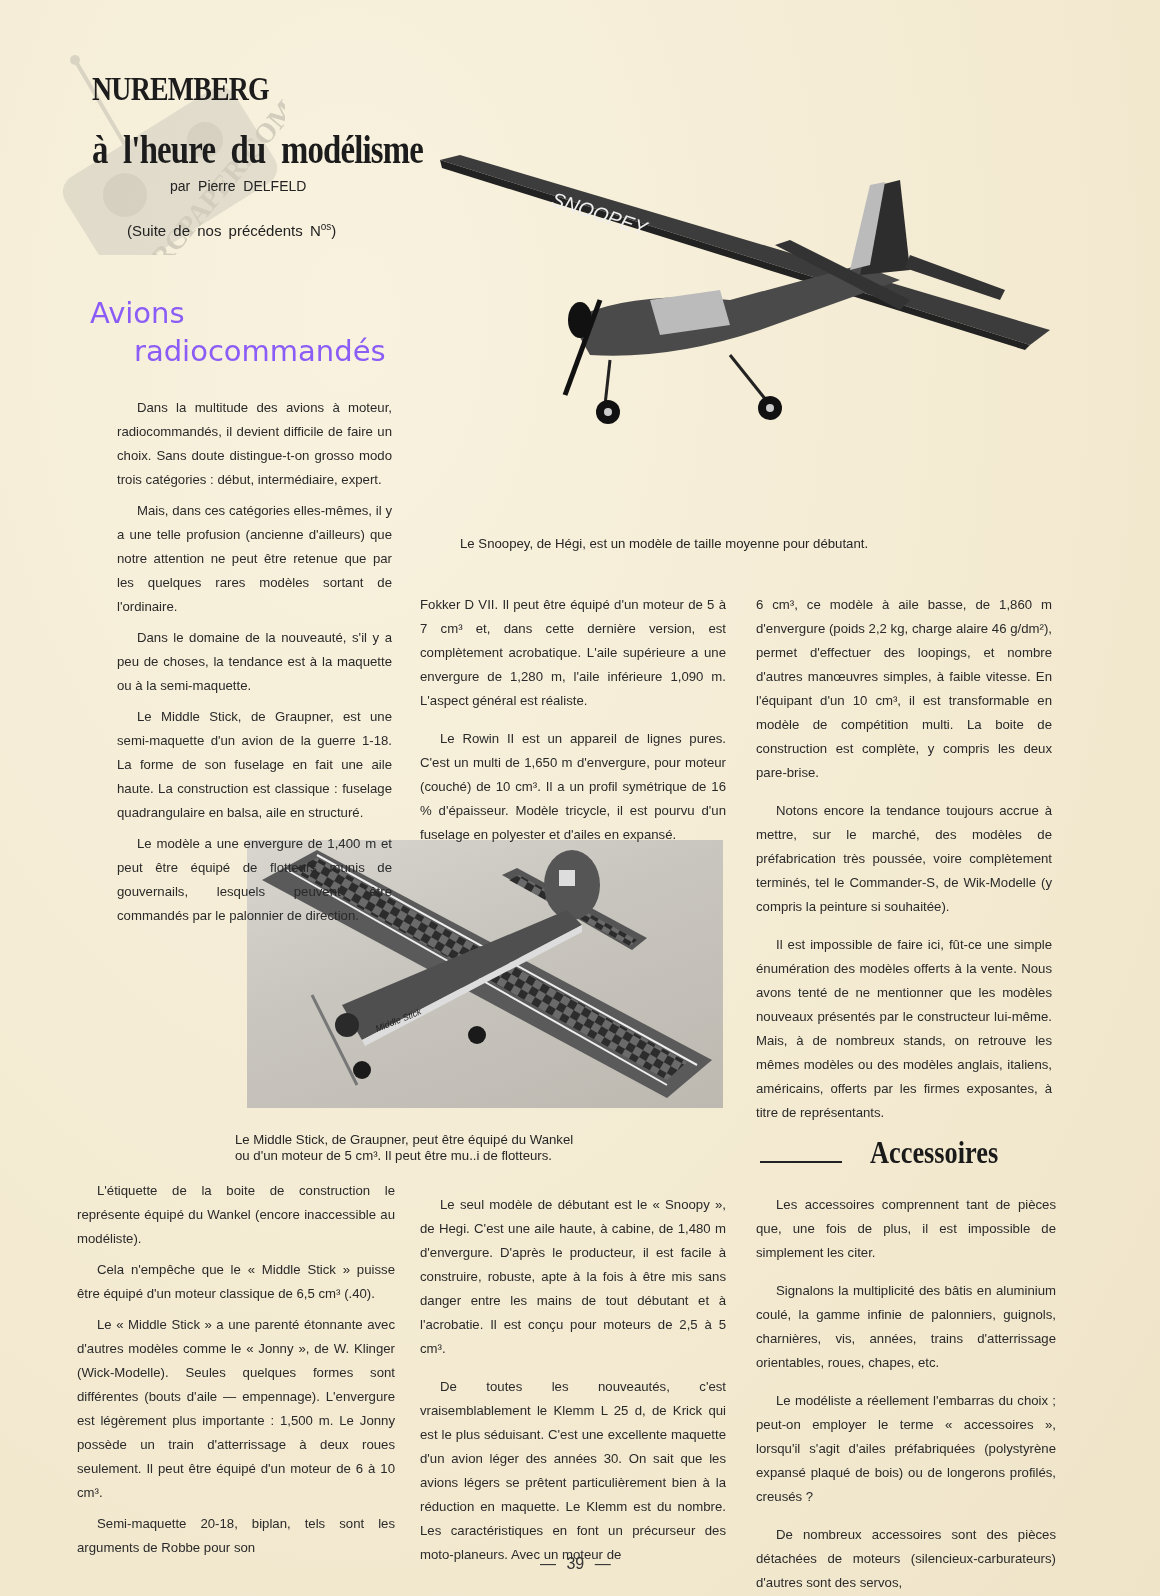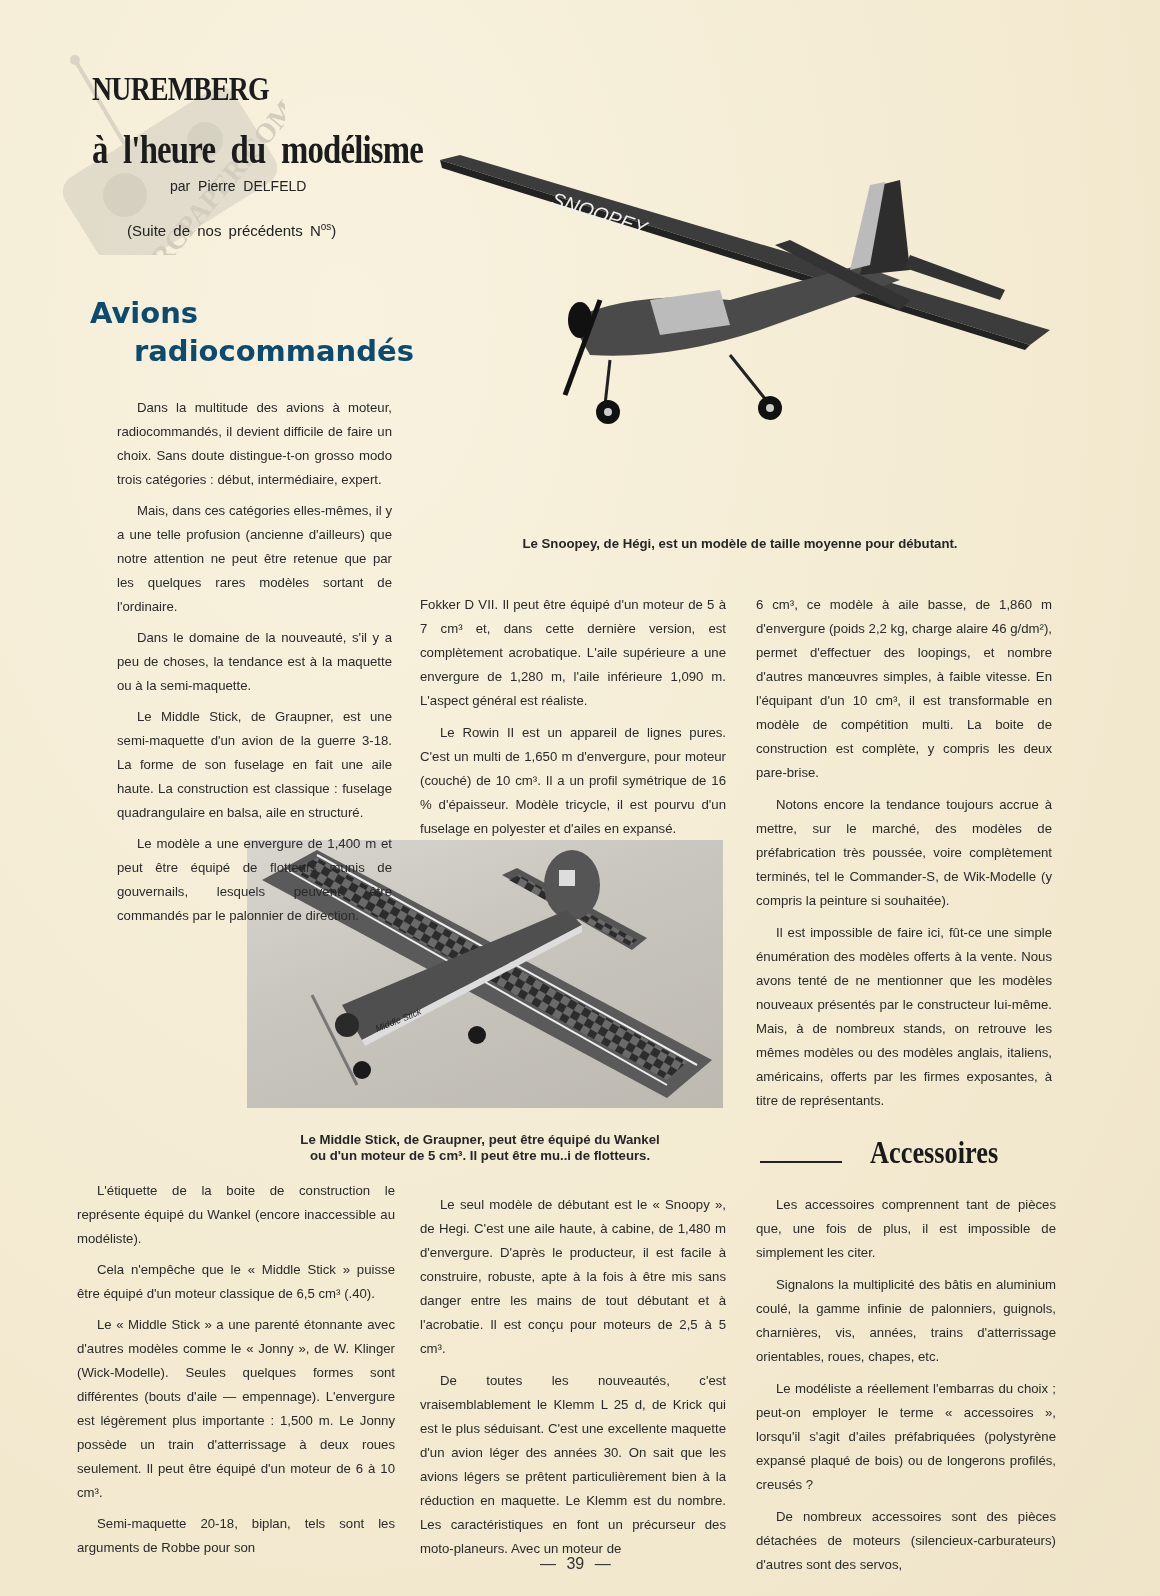--- a/index.html
+++ b/index.html
@@ -21,38 +21,38 @@
   }
   .title-sub {
     left: 92px; top: 125px; font-family: "Liberation Serif", serif; font-weight: bold;
     font-size: 41px; letter-spacing: -1px; transform: scaleX(0.8); transform-origin: left;
     color: #1c1c1c; white-space: nowrap; word-spacing: 10px;
   }
   .byline { left: 170px; top: 178px; font-weight: normal; font-size: 14px; word-spacing: 4px; }
   .suite { left: 127px; top: 222px; font-size: 15px; word-spacing: 3px; }
   .suite sup { font-size: 10px; }
   .h-avions {
-    left: 90px; top: 294px; font-family: "DejaVu Sans", sans-serif; font-weight: bold;
-    font-size: 29px; color: #0c4a6e; line-height: 38px;
+    left: 90px; top: 294px; font-family: "DejaVu Sans", sans-serif; font-weight: normal;
+    font-size: 29px; color: #8b5cf6; line-height: 38px;
   }
   .h-avions .l2 { display: block; padding-left: 44px; }
   .col {
     font-size: 13.2px; line-height: 24px; text-align: justify; color: #2a2a2a;
   }
   .col p { margin: 0 0 7px 0; text-indent: 20px; }
   .col p.noindent { text-indent: 0; }
-  .col p.gap { margin-top: 8px; }
+  .col p.gap { margin-top: 14px; }
   .col1 { left: 117px; top: 396px; width: 275px; }
   .col2 { left: 420px; top: 593px; width: 306px; }
   .col3 { left: 756px; top: 593px; width: 296px; }
   .col4 { left: 77px; top: 1179px; width: 318px; }
   .col5 { left: 420px; top: 1193px; width: 306px; }
   .col6 { left: 756px; top: 1193px; width: 300px; }
   .caption {
-    font-weight: bold; font-size: 13.2px; color: #262626; text-align: center; line-height: 16px;
+    font-weight: normal; font-size: 13.2px; color: #262626; text-align: left; line-height: 16px;
   }
   .cap1 { left: 460px; top: 536px; width: 560px; }
   .cap2 { left: 235px; top: 1132px; width: 490px; }
   .photo1 { left: 430px; top: 150px; width: 620px; height: 290px; }
   .photo2 {
     left: 247px; top: 840px; width: 476px; height: 268px;
     background: linear-gradient(160deg, #d9d6cf 0%, #c9c6bf 40%, #bdb9b1 100%);
   }
   .acc-rule { left: 760px; top: 1161px; width: 82px; height: 2px; background: #222; }
   .acc-head {
@@ -142,21 +142,21 @@
 </svg>
 <div class="abs caption cap2">
   <div>Le Middle Stick, de Graupner, peut être équipé du Wankel</div>
   <div>ou d'un moteur de 5 cm³. Il peut être mu..i de flotteurs.</div>
 </div>
 
 <div class="abs col col1">
   <p>Dans la multitude des avions à moteur, radiocommandés, il devient difficile de faire un choix. Sans doute distingue-t-on grosso modo trois catégories : début, intermédiaire, expert.</p>
   <p>Mais, dans ces catégories elles-mêmes, il y a une telle profusion (ancienne d'ailleurs) que notre attention ne peut être retenue que par les quelques rares modèles sortant de l'ordinaire.</p>
   <p>Dans le domaine de la nouveauté, s'il y a peu de choses, la tendance est à la maquette ou à la semi-maquette.</p>
-  <p>Le Middle Stick, de Graupner, est une semi-maquette d'un avion de la guerre 3-18. La forme de son fuselage en fait une aile haute. La construction est classique : fuselage quadrangulaire en balsa, aile en structuré.</p>
+  <p>Le Middle Stick, de Graupner, est une semi-maquette d'un avion de la guerre 1-18. La forme de son fuselage en fait une aile haute. La construction est classique : fuselage quadrangulaire en balsa, aile en structuré.</p>
   <p>Le modèle a une envergure de 1,400 m et peut être équipé de flotteurs munis de gouvernails, lesquels peuvent être commandés par le palonnier de direction.</p>
 </div>
 
 <div class="abs col col2">
   <p class="noindent">Fokker D VII. Il peut être équipé d'un moteur de 5 à 7 cm³ et, dans cette dernière version, est complètement acrobatique. L'aile supérieure a une envergure de 1,280 m, l'aile inférieure 1,090 m. L'aspect général est réaliste.</p>
   <p class="gap">Le Rowin II est un appareil de lignes pures. C'est un multi de 1,650 m d'envergure, pour moteur (couché) de 10 cm³. Il a un profil symétrique de 16 % d'épaisseur. Modèle tricycle, il est pourvu d'un fuselage en polyester et d'ailes en expansé.</p>
 </div>
 
 <div class="abs col col3">
   <p class="noindent">6 cm³, ce modèle à aile basse, de 1,860 m d'envergure (poids 2,2 kg, charge alaire 46 g/dm²), permet d'effectuer des loopings, et nombre d'autres manœuvres simples, à faible vitesse. En l'équipant d'un 10 cm³, il est transformable en modèle de compétition multi. La boite de construction est complète, y compris les deux pare-brise.</p>

